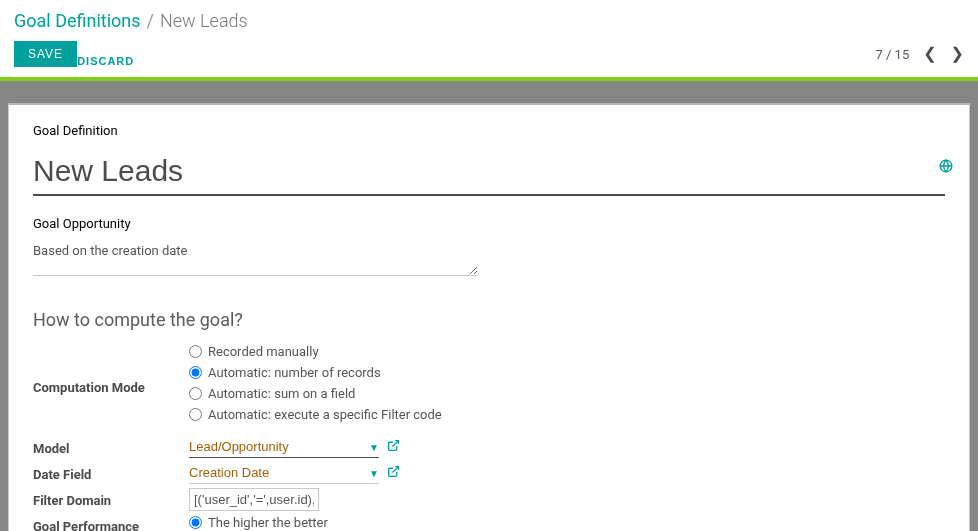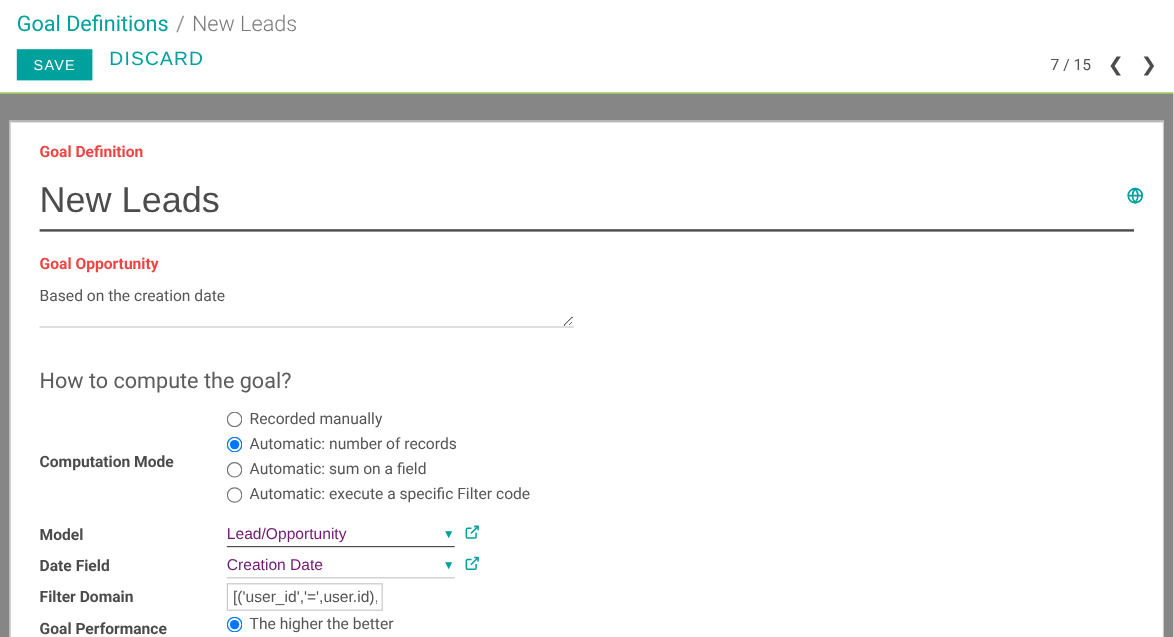--- a/index.html
+++ b/index.html
@@ -7,58 +7,58 @@
     font-family: -apple-system, BlinkMacSystemFont, "Segoe UI", Roboto, "Helvetica Neue", Arial, sans-serif;
     font-size: 13px;
     color: #4c4c4c;
     background: #fff;
     width: 978px;
   }
 
   
   .control-panel {
     padding: 10px 14px 10px 14px;
-    border-bottom: 1px solid #84cc16;
+    border-bottom: 4px solid #84cc16;
   }
   .breadcrumbs {
     font-size: 18px;
     color: #00a09d;
     font-weight: 400;
     margin-bottom: 10px;
     display: flex;
     align-items: center;
     gap: 6px;
   }
   .breadcrumbs .crumb-root { color: #00a09d; }
   .breadcrumbs .sep { color: #9a9a9a; }
   .breadcrumbs .crumb-active { color: #7a7a7a; font-weight: 300; }
 
   .button-row {
     display: flex;
     align-items: center;
     justify-content: space-between;
   }
-  .left-btns { display: flex; align-items: flex-start; gap: 14px; }
+  .left-btns { display: flex; align-items: flex-end; }
   .save-btn {
     background: #00a09d;
     color: #fff;
     border: none;
     padding: 6px 14px;
     font-size: 12px;
     letter-spacing: 1px;
     font-weight: 500;
     cursor: pointer;
   }
   .discard-btn {
     color: #00a09d;
     background: none;
     border: none;
-    font-size: 16px;
+    font-size: 11px;
     letter-spacing: 1px;
-    font-weight: 400;
+    font-weight: 700;
     cursor: pointer;
   }
   .pager {
     display: flex;
     align-items: center;
     gap: 14px;
     color: #555;
     font-size: 13px;
   }
   .pager .chev {
@@ -85,22 +85,22 @@
   .globe-icon {
     position: absolute;
     top: 54px;
     right: 16px;
     color: #00a09d;
     font-size: 14px;
   }
 
   .label-top {
     font-size: 13px;
-    font-weight: 700;
-    color: #ef4444;
+    font-weight: 400;
+    color: #000000;
     margin-bottom: 10px;
   }
 
   .title-input {
     font-size: 30px;
     font-weight: 300;
     color: #4c4c4c;
     width: 100%;
     border: none;
     border-bottom: 2px solid #4b4b4b;
@@ -160,21 +160,21 @@
     display: flex;
     align-items: center;
     gap: 8px;
   }
   .m2o {
     width: 190px;
     border: none;
     border-bottom: 1px solid #4b4b4b;
     font-size: 13px;
     padding: 3px 18px 3px 0;
-    color: #701a75;
+    color: #a16207;
     background: transparent;
     position: relative;
     outline: none;
   }
   .caret {
     color: #00a09d;
     font-size: 10px;
     margin-left: -18px;
     pointer-events: none;
   }

